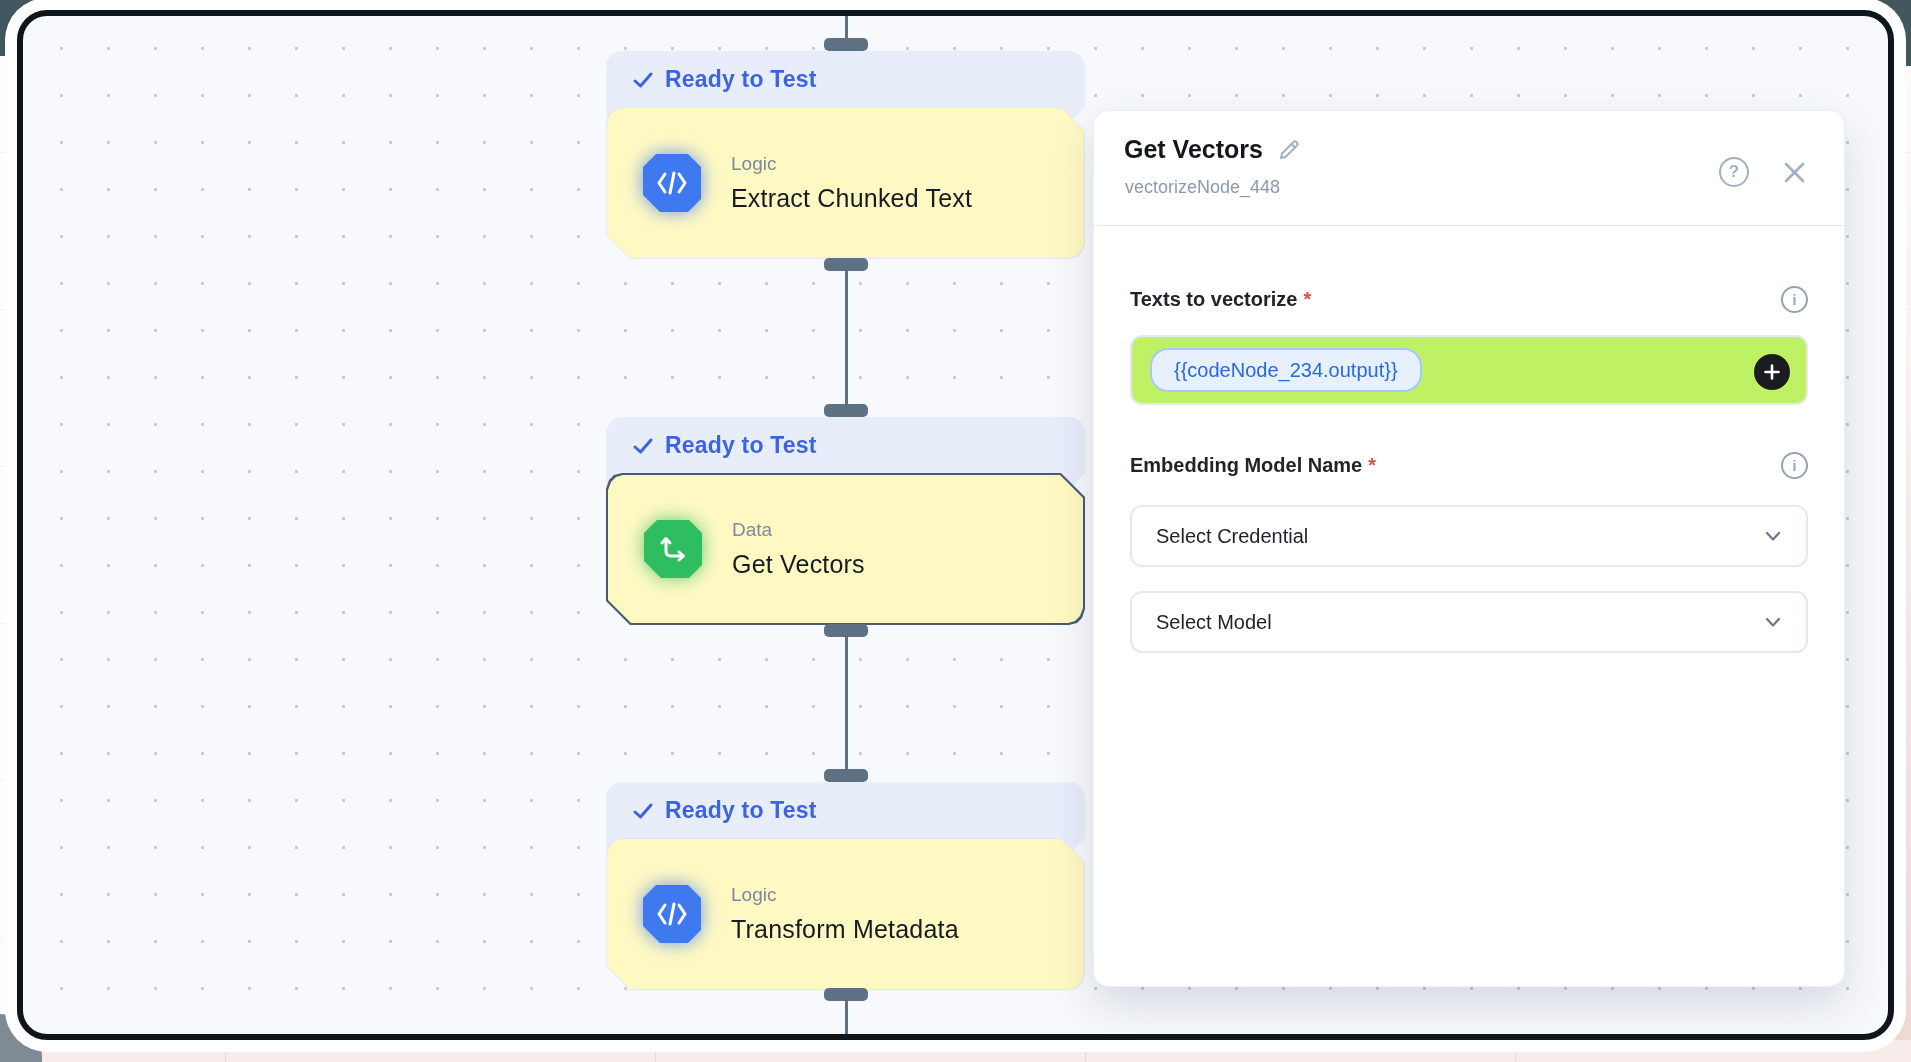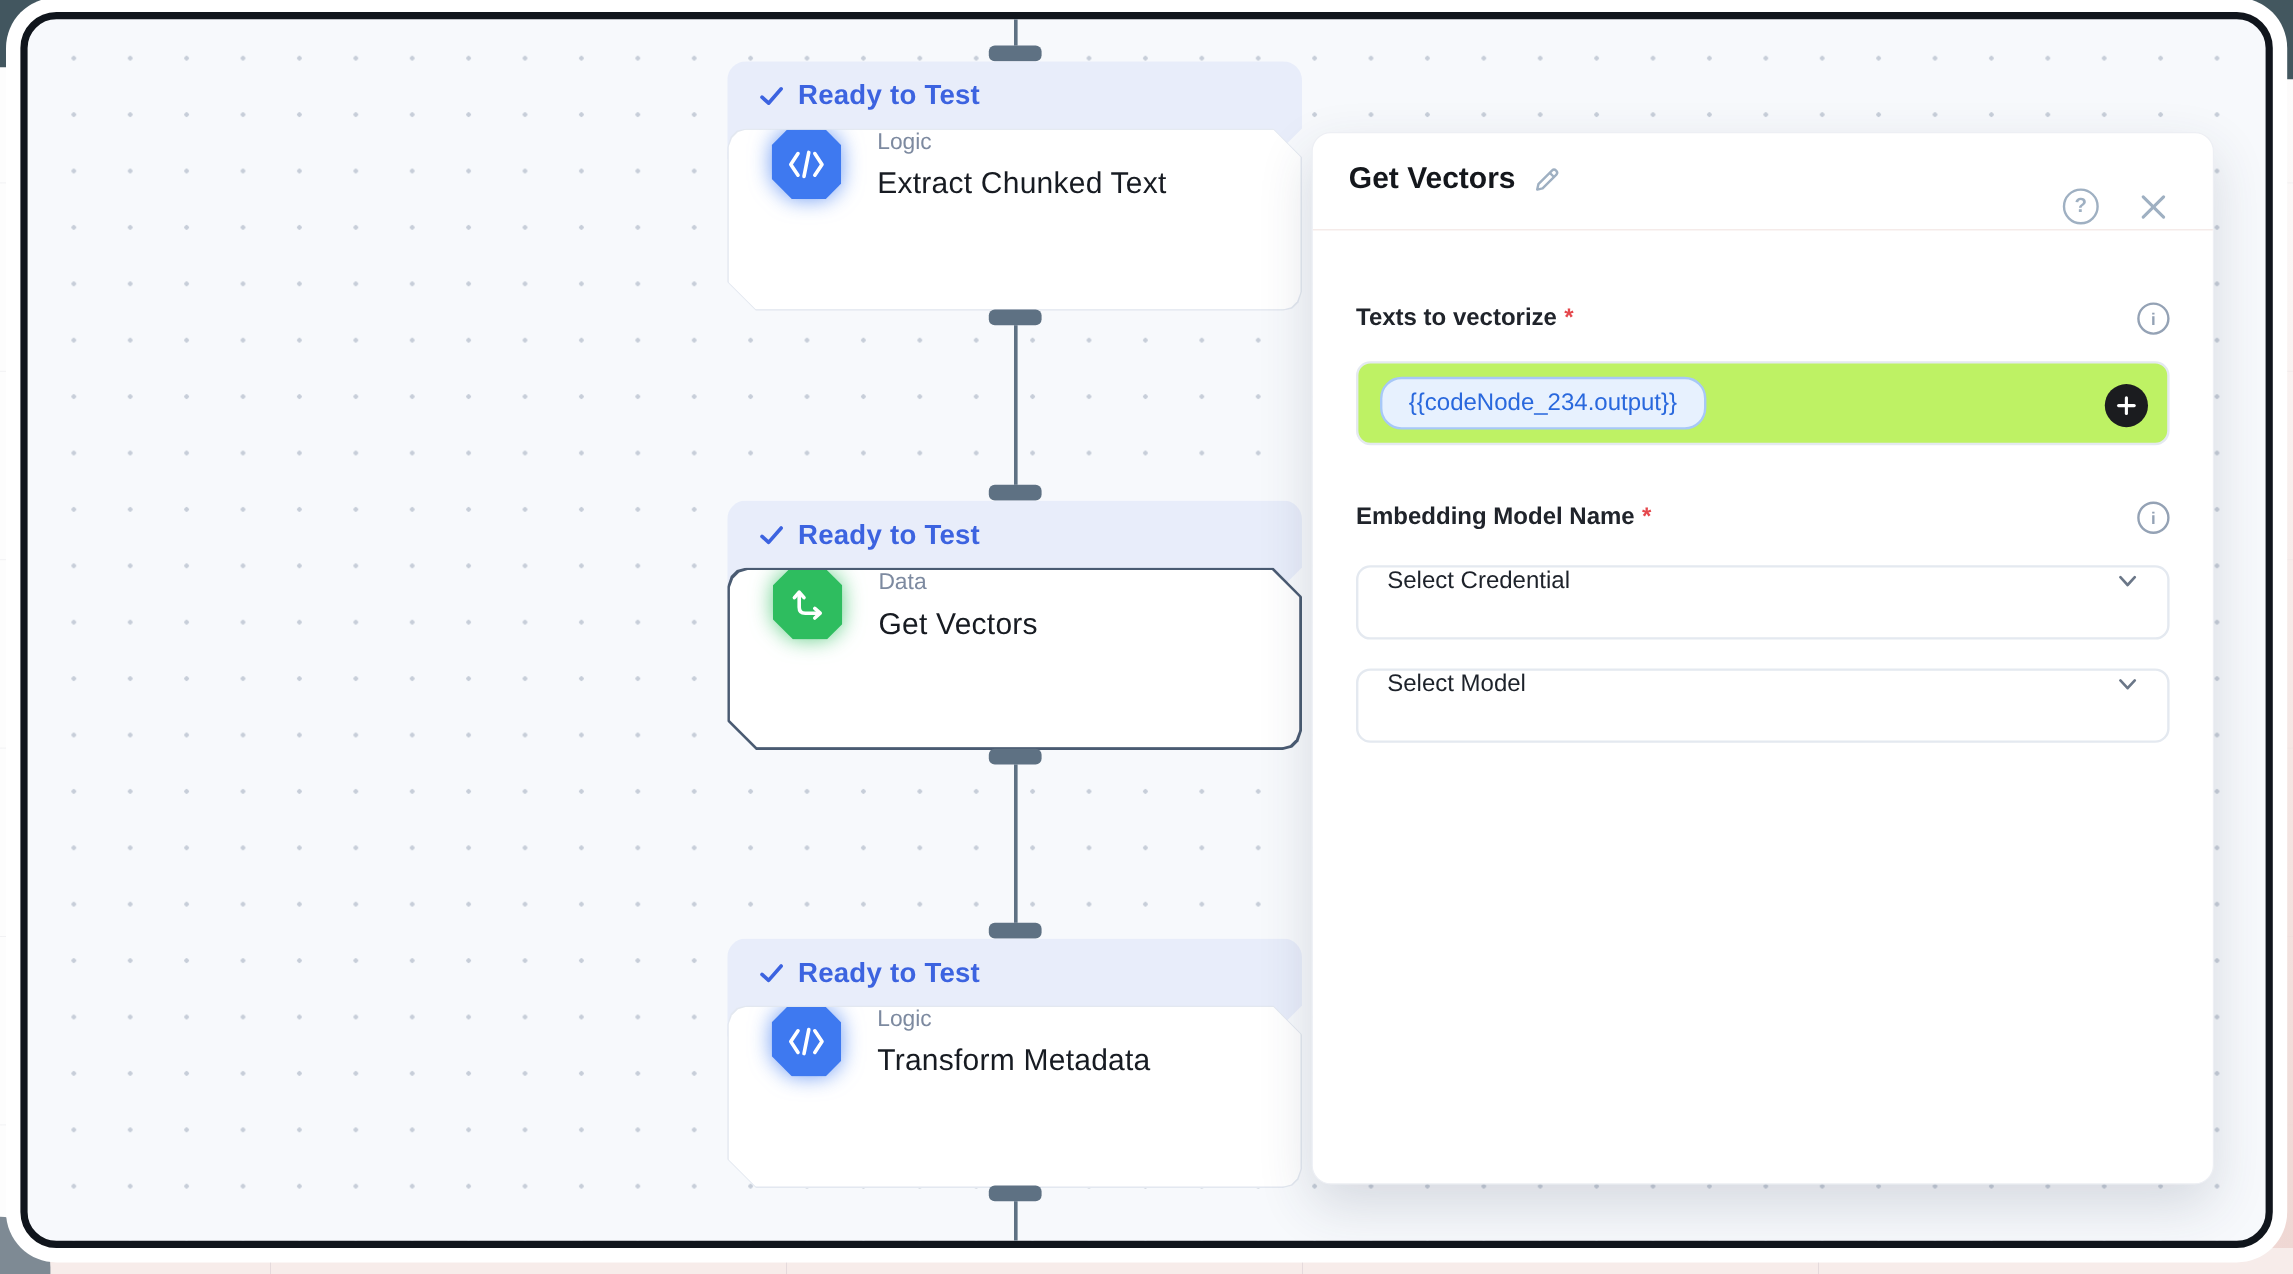--- a/index.html
+++ b/index.html
@@ -41,25 +41,25 @@
     clip-path:polygon(0 0, 100% 0, 100% calc(100% - 26px), calc(100% - 26px) 100%, 0 100%);
     display:flex; align-items:flex-start; padding:15px 0 0 26px; }
   .badge-inner { display:flex; align-items:center; gap:11px; }
   .badge-text { font-size:23px; font-weight:700; color:#3c63e0; letter-spacing:0.2px; }
   .card-wrap { position:absolute; left:0; top:56px; width:479px; height:152px; padding:1px;
     background:#e3e8f0; filter:drop-shadow(0 8px 14px rgba(30,42,66,0.10));
     clip-path:polygon(0 16px, 3px 7px, 8px 2px, 16px 0, calc(100% - 24px) 0, 100% 24px,
       100% calc(100% - 16px), calc(100% - 3px) calc(100% - 7px), calc(100% - 8px) calc(100% - 2px),
       calc(100% - 16px) 100%, 24px 100%, 0 calc(100% - 24px)); }
   .card-wrap.selected { background:#4a5b72; padding:2px; }
-  .card { width:100%; height:100%; background:#ffffff;
+  .card { width:100%; height:100%; background:#fef9c3;
     clip-path:polygon(0 15px, 3px 7px, 8px 2px, 15px 0, calc(100% - 23px) 0, 100% 23px,
       100% calc(100% - 15px), calc(100% - 3px) calc(100% - 7px), calc(100% - 8px) calc(100% - 2px),
       calc(100% - 15px) 100%, 23px 100%, 0 calc(100% - 23px));
-    display:flex; padding-left:36px; gap:30px; }
+    display:flex; align-items:center; padding-left:36px; gap:30px; }
   .node-icon { width:58px; height:58px; border-radius:13px; flex:0 0 auto;
     display:flex; align-items:center; justify-content:center;
     clip-path:polygon(13px 0, calc(100% - 13px) 0, 100% 13px, 100% calc(100% - 13px),
       calc(100% - 13px) 100%, 17px 100%, 0 calc(100% - 17px), 0 13px); }
   .glow-blue { filter:drop-shadow(0 0 9px rgba(62,121,240,0.75)); }
   .glow-green { filter:drop-shadow(0 0 9px rgba(46,189,95,0.75)); }
   .icon-blue { background:#3e79f0; }
   .icon-green { background:#2ebd5f; }
   .node-texts { display:flex; flex-direction:column; gap:9px; }
   .node-cat { font-size:19px; color:#7d8aa0; }
@@ -83,21 +83,21 @@
   .req { color:#e5484d; margin-left:6px; font-weight:700; }
   .info-icon { width:27px; height:27px; border-radius:50%; border:2px solid #94a2b5; color:#94a2b5;
     display:flex; align-items:center; justify-content:center; font-size:14px; font-style:normal; font-weight:700; }
   .chip-input { margin-top:22px; position:relative; height:70px; border:2px solid #e4e9f0; border-radius:12px;
     background:#bef264; display:flex; align-items:center; padding-left:18px; }
   .chip { height:44px; display:flex; align-items:center; padding:0 22px; border-radius:18px;
     background:#e7f1fe; border:2px solid #a7c8f7; color:#2968dd; font-size:20px; }
   .plus-btn { position:absolute; right:16px; top:17px; width:36px; height:36px; border-radius:50%;
     background:#1b1c1f; display:flex; align-items:center; justify-content:center; }
   .select-box { margin-top:24px; height:62px; border:2px solid #e4e9f0; border-radius:12px; background:#fff;
-    display:flex; justify-content:space-between; padding:0 22px 0 24px; }
+    display:flex; align-items:center; justify-content:space-between; padding:0 22px 0 24px; }
   .select-box.first { margin-top:26px; }
   .select-text { font-size:20px; color:#1d222a; }
 
   svg { display:block; }
 </style>
 </head>
 <body>
 
 <div class="outer-bg"></div>
 <div class="pink-wash"></div>
@@ -209,20 +209,21 @@
 
   <div class="panel">
     <div class="panel-header">
       <div class="panel-title-row">
         <span class="panel-title">Get Vectors</span>
         <svg width="24" height="24" viewBox="0 0 24 24">
           <path d="M4 20 L5 15.5 L16.5 4 Q18 2.5 19.8 4.2 Q21.5 6 20 7.5 L8.5 19 Z" fill="none" stroke="#9fb0c2" stroke-width="2" stroke-linejoin="round"></path>
           <line x1="14.5" y1="6" x2="18" y2="9.5" stroke="#9fb0c2" stroke-width="2"></line>
         </svg>
       </div>
+      <div class="panel-sub">vectorizeNode_448</div>
       <div class="header-actions">
         <div class="help-btn">
           <span>?</span>
         </div>
         <svg width="27" height="27" viewBox="0 0 27 27">
           <line x1="5" y1="5" x2="22" y2="22" stroke="#9fb0c2" stroke-width="2.6" stroke-linecap="round"></line>
           <line x1="22" y1="5" x2="5" y2="22" stroke="#9fb0c2" stroke-width="2.6" stroke-linecap="round"></line>
         </svg>
       </div>
     </div>

